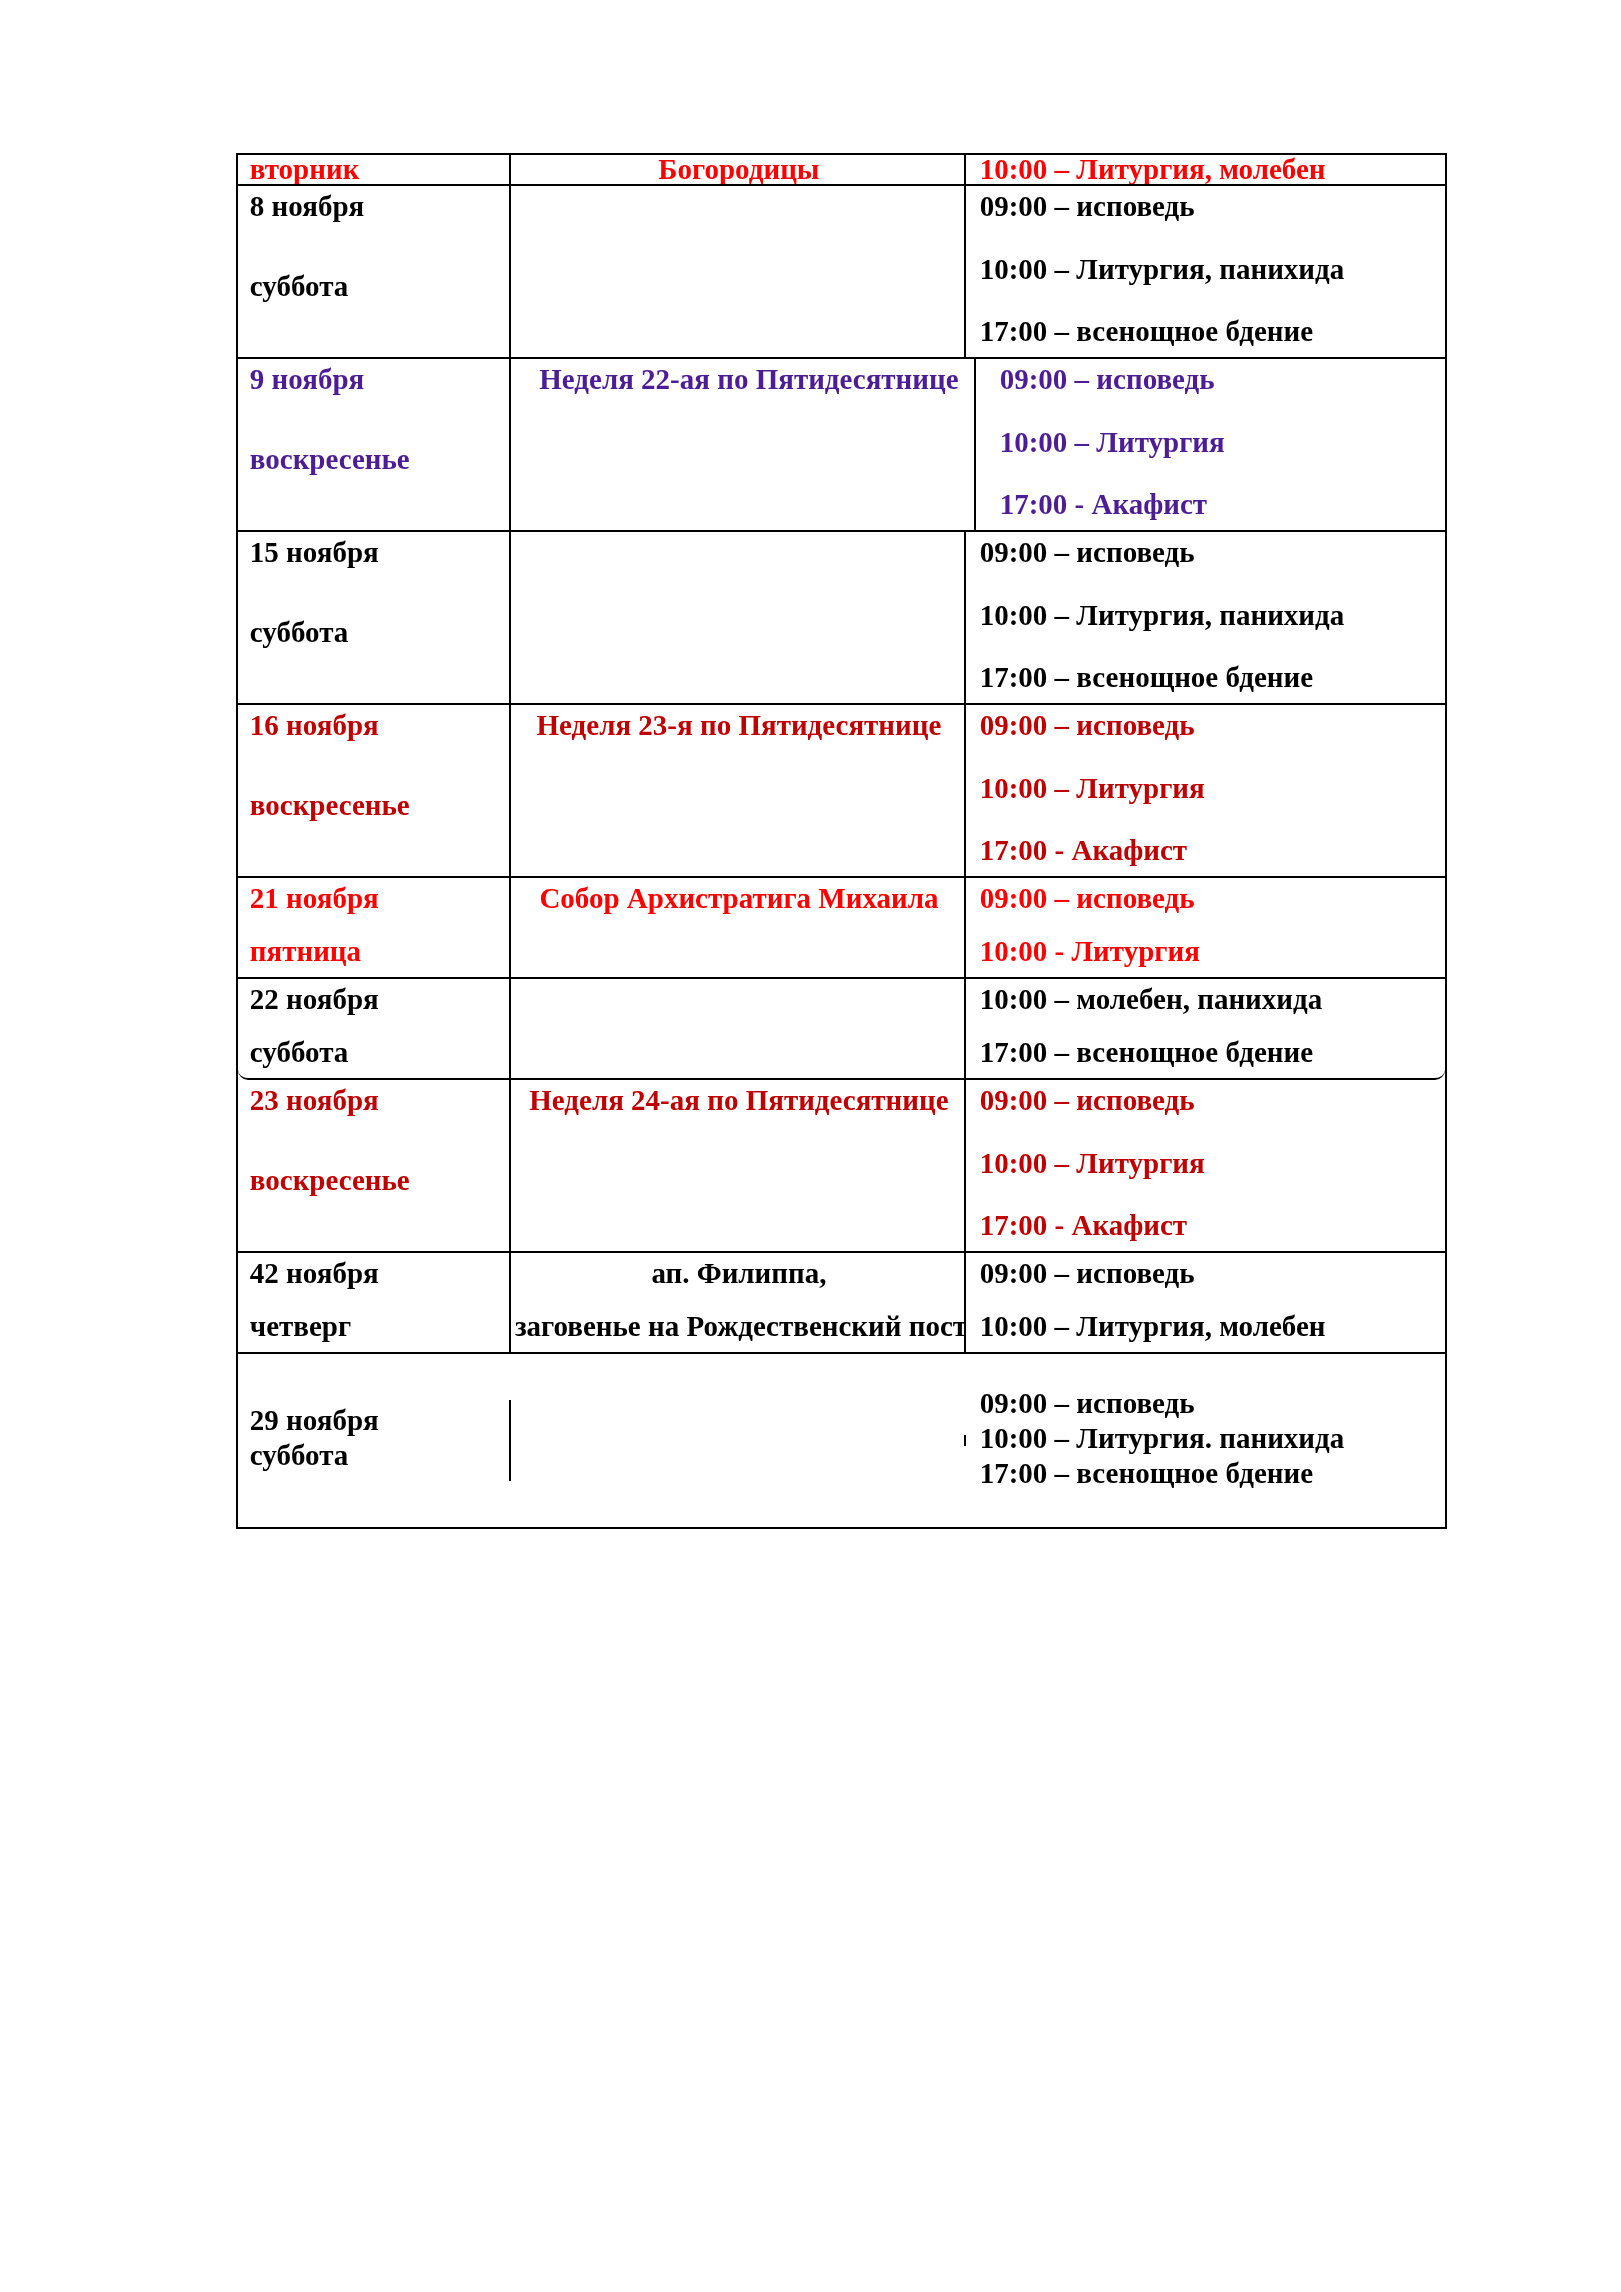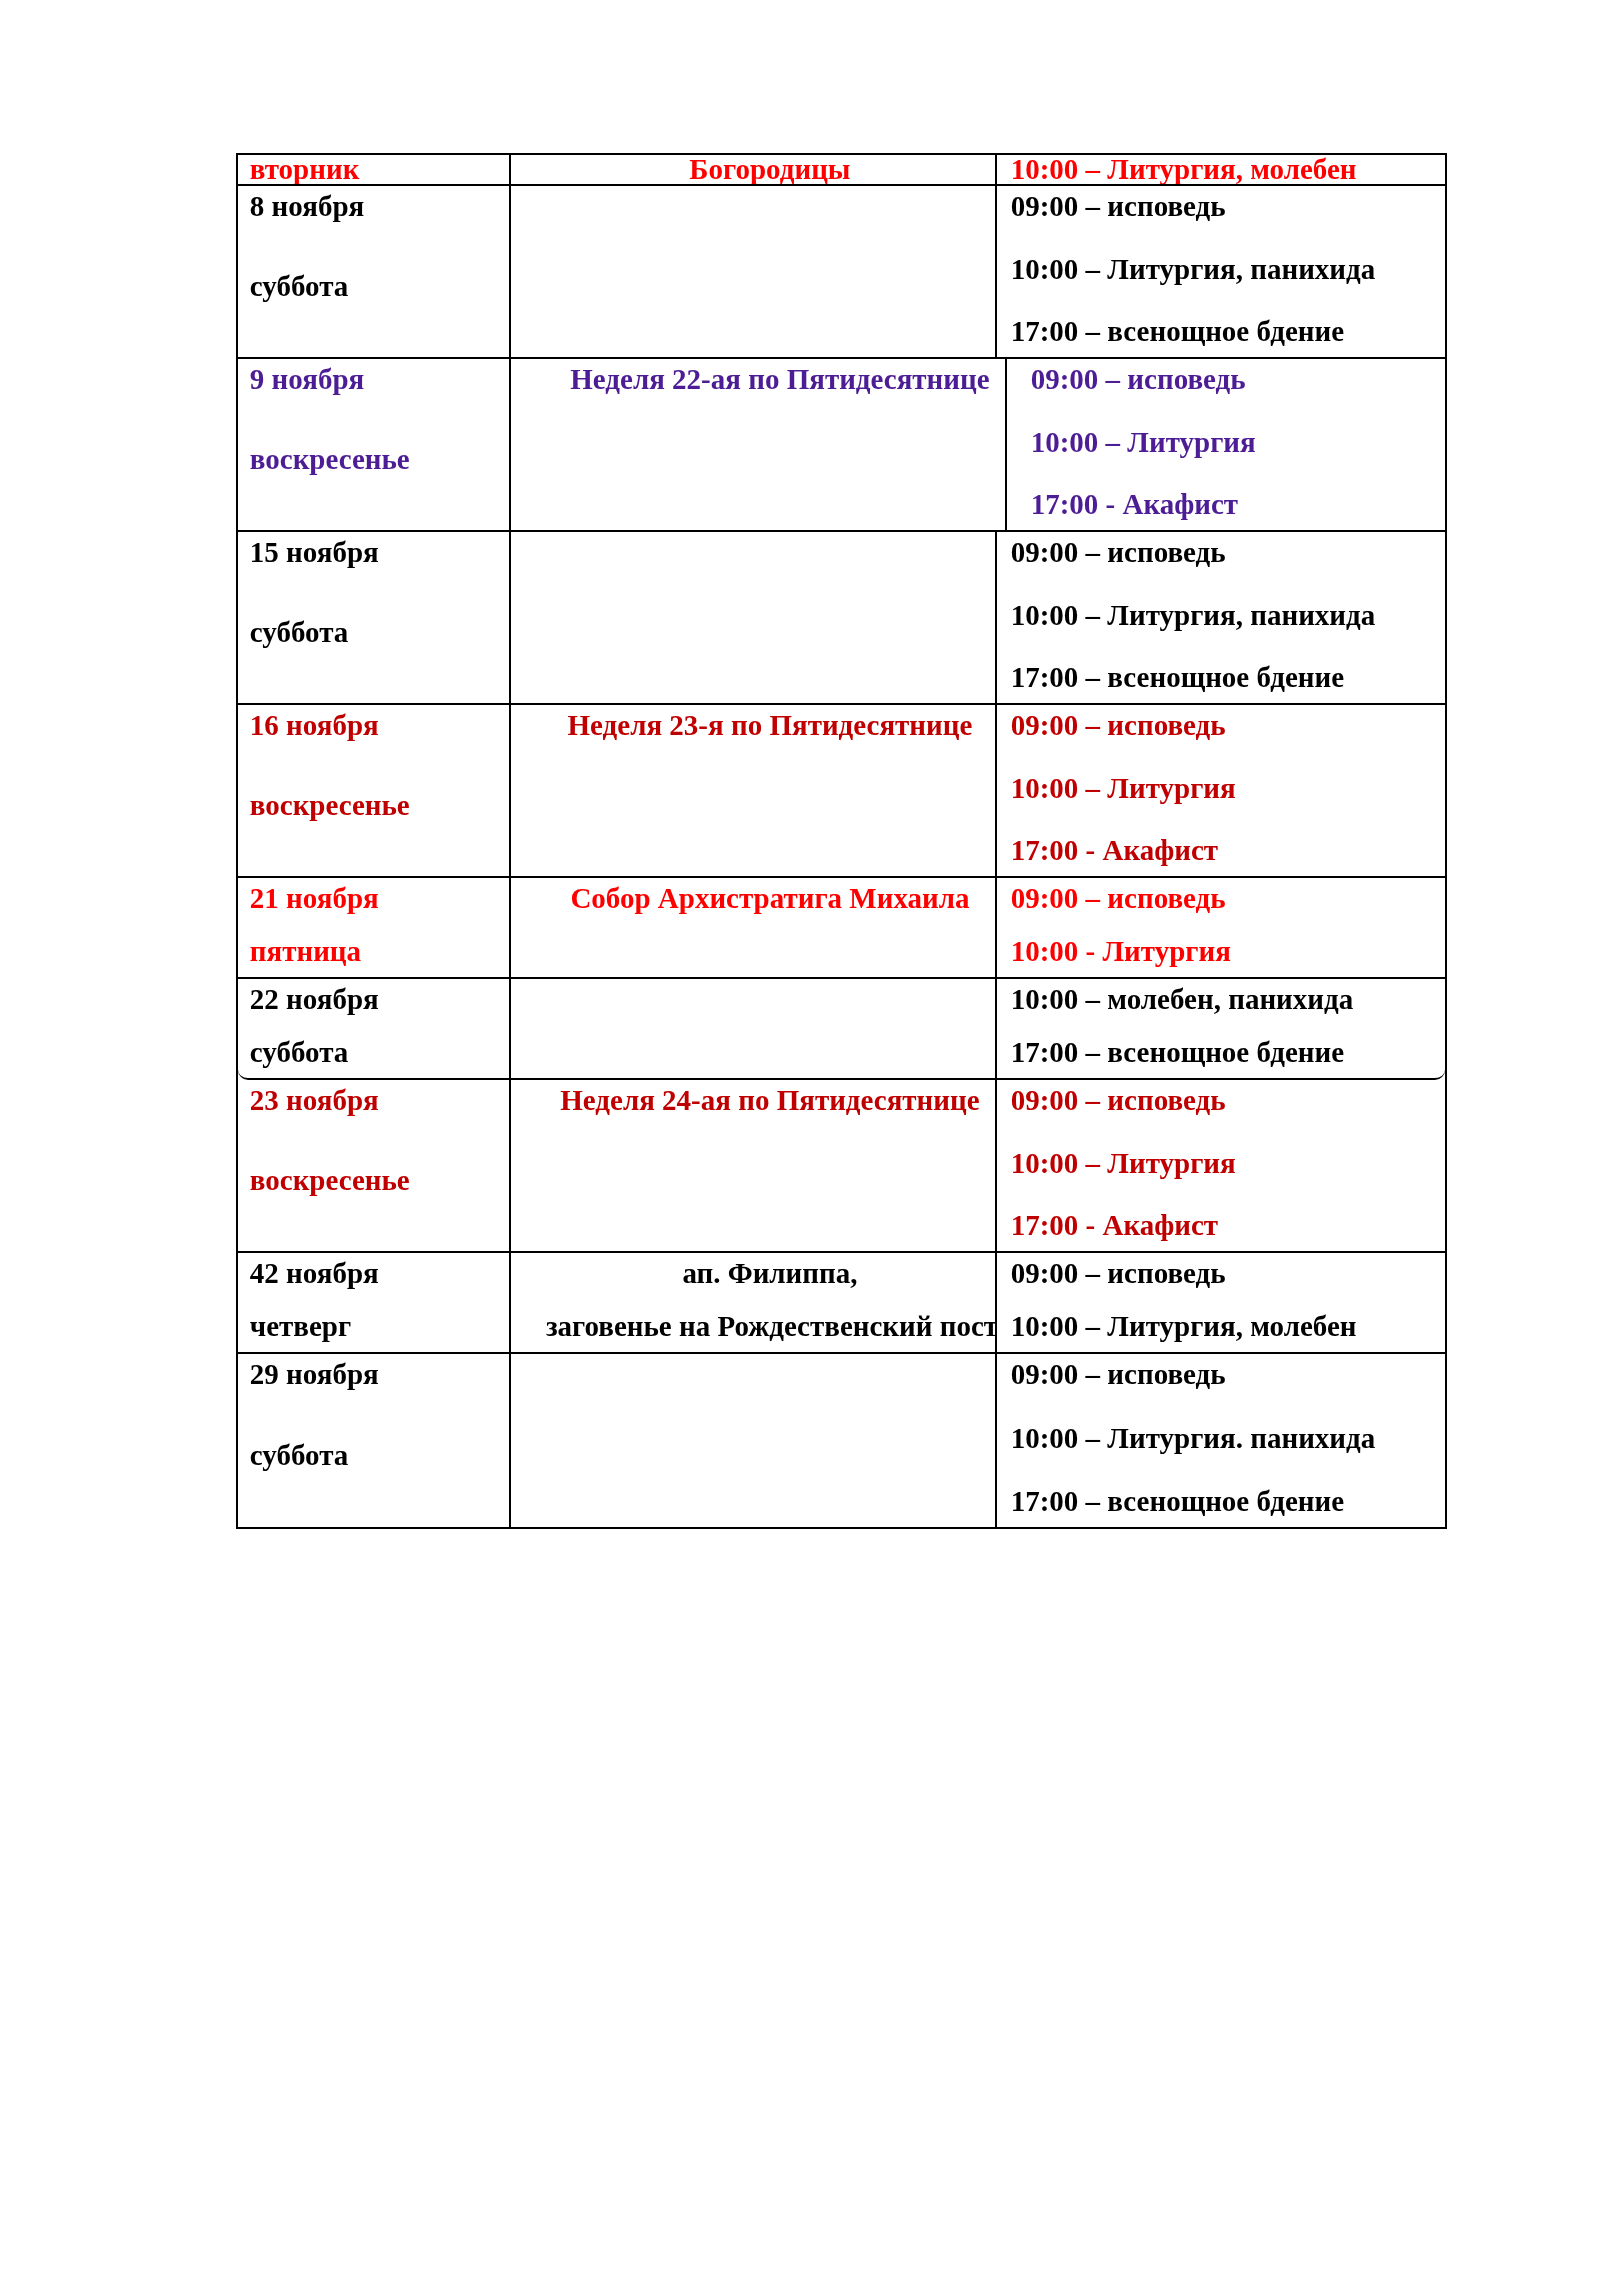--- a/index.html
+++ b/index.html
@@ -12,31 +12,31 @@
     background:var(--page-bg);
     font-family:"Liberation Serif","DejaVu Serif",serif;
     font-weight:bold;
   }
   #schedule-table{
     position:absolute;left:236px;top:153px;width:1211px;
     box-sizing:border-box;border:2.9px solid var(--border);
     background:var(--page-bg);
   }
   .t-row{display:flex;box-sizing:border-box;border-bottom:2.9px solid var(--border);}
-  .t-row:last-child{border-bottom:none;}
+  .t-row:last-child{border-bottom:none;align-items:center;}
   .size-partial{height:31px;}
   .size-three{height:173px;}
   .size-two{height:101px;}
   .t-cell{
     box-sizing:border-box;display:flex;flex-direction:column;
     justify-content:space-between;overflow:hidden;
     padding:2.9px 7.8px 7.8px 11.8px;
   }
   .col-0{width:273px;border-right:2.9px solid var(--border);}
-  .col-1{width:455px;border-right:2.9px solid var(--border);text-align:center;padding-left:3.9px;padding-right:1px;margin-left:31px;}
+  .col-1{width:455px;border-right:2.9px solid var(--border);text-align:center;padding-left:3.9px;padding-right:1px;}
   .col-2{flex:1;padding-left:13.7px;}
   .cell-line{font-size:29px;line-height:35px;white-space:nowrap;}
   .size-partial .t-cell{padding-top:1px;padding-bottom:2px;}
   .size-partial .cell-line{line-height:26.5px;}
 </style>
 </head>
 <body>
 
 <div>
   <div id="schedule-table">

